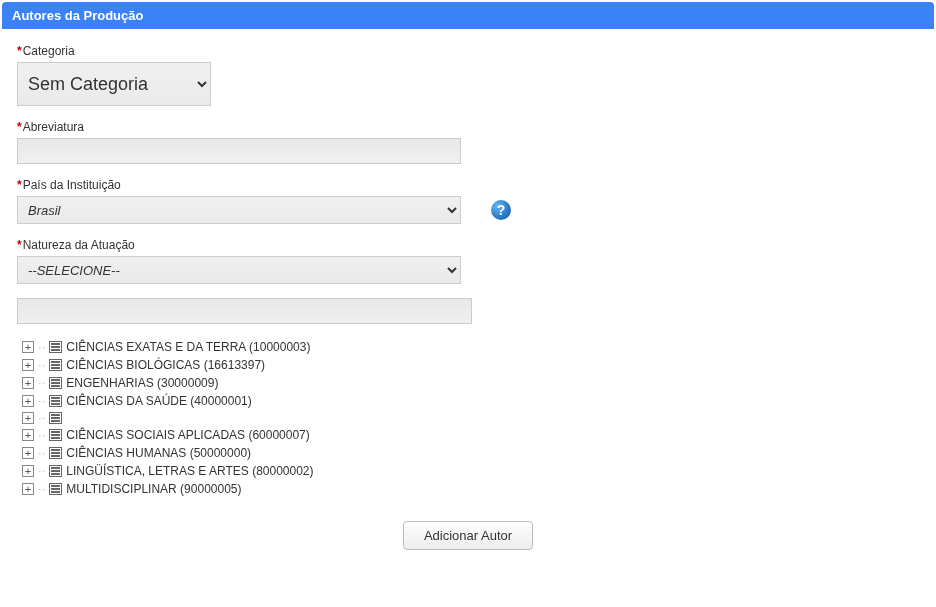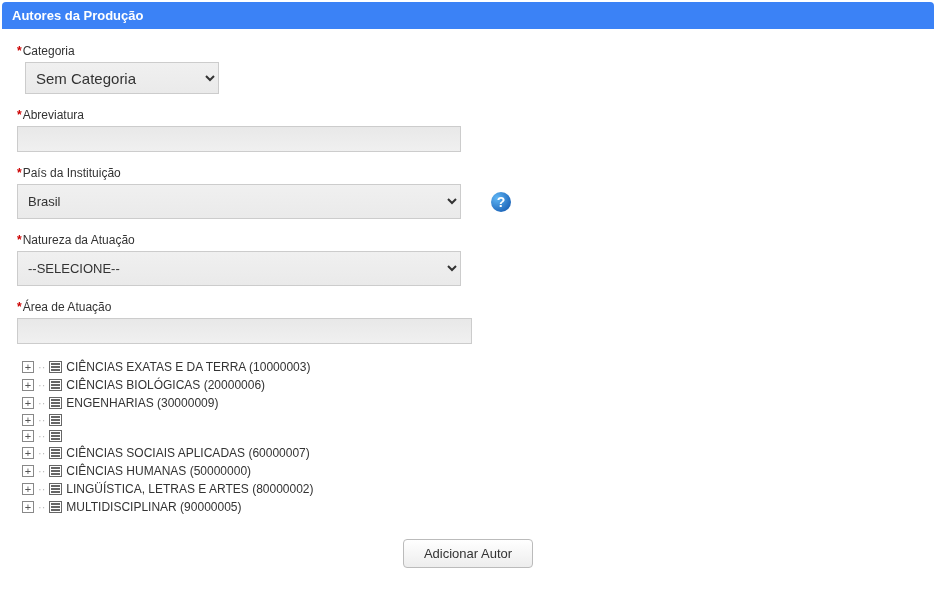--- a/index.html
+++ b/index.html
@@ -39,36 +39,36 @@
     width: 444px;
     height: 26px;
     padding: 4px 6px;
     border: 1px solid #ccc;
     background: linear-gradient(#e8e8e8, #f0f0f0);
     font-size: 13px;
     color: #333;
   }
   .select-small {
     width: 194px;
-    height: 32px;
+    height: 44px;
     padding: 2px 6px;
     border: 1px solid #ccc;
     background: linear-gradient(#f0f0f0, #eaeaea);
-    font-size: 15px;
-    color: #333;
-    margin-left: 8px;
+    font-size: 18px;
+    color: #333;
   }
   .select-wide {
     width: 444px;
-    height: 35px;
+    height: 28px;
     padding: 2px 6px;
     border: 1px solid #ccc;
     background: linear-gradient(#f0f0f0, #eaeaea);
     font-size: 13px;
     color: #333;
+    font-style: italic;
   }
   .select-row {
     display: flex;
     align-items: center;
     gap: 30px;
   }
   .help-icon {
     width: 20px;
     height: 20px;
     border-radius: 50%;
@@ -176,23 +176,20 @@
   <div class="field-group">
     <label class="field-label">
       <span class="req">*</span><span>Natureza da Atuação</span>
     </label>
     <select class="select-wide">
       <option>--SELECIONE--</option>
     </select>
   </div>
 
   <div class="field-group">
-    <label class="field-label">
-      <span class="req">*</span><span>Área de Atuação</span>
-    </label>
     <input type="text" class="text-input" style="width: 455px;" value="">
   </div>
 
   <div class="tree" id="tree">
       <div class="tree-item">
         <span class="expand-box">+</span>
         <span class="tree-dots">··</span>
         <span class="node-icon">
           <span></span>
           <span></span>
@@ -201,40 +198,41 @@
         <span>CIÊNCIAS EXATAS E DA TERRA (10000003)</span>
       </div>
       <div class="tree-item">
         <span class="expand-box">+</span>
         <span class="tree-dots">··</span>
         <span class="node-icon">
           <span></span>
           <span></span>
           <span></span>
         </span>
-        <span>CIÊNCIAS BIOLÓGICAS (20000006)</span>
+        <span>CIÊNCIAS BIOLÓGICAS (16613397)</span>
       </div>
       <div class="tree-item">
         <span class="expand-box">+</span>
         <span class="tree-dots">··</span>
         <span class="node-icon">
           <span></span>
           <span></span>
           <span></span>
         </span>
         <span>ENGENHARIAS (30000009)</span>
       </div>
       <div class="tree-item">
         <span class="expand-box">+</span>
         <span class="tree-dots">··</span>
         <span class="node-icon">
           <span></span>
           <span></span>
           <span></span>
         </span>
+        <span>CIÊNCIAS DA SAÚDE (40000001)</span>
       </div>
       <div class="tree-item">
         <span class="expand-box">+</span>
         <span class="tree-dots">··</span>
         <span class="node-icon">
           <span></span>
           <span></span>
           <span></span>
         </span>
       </div>

